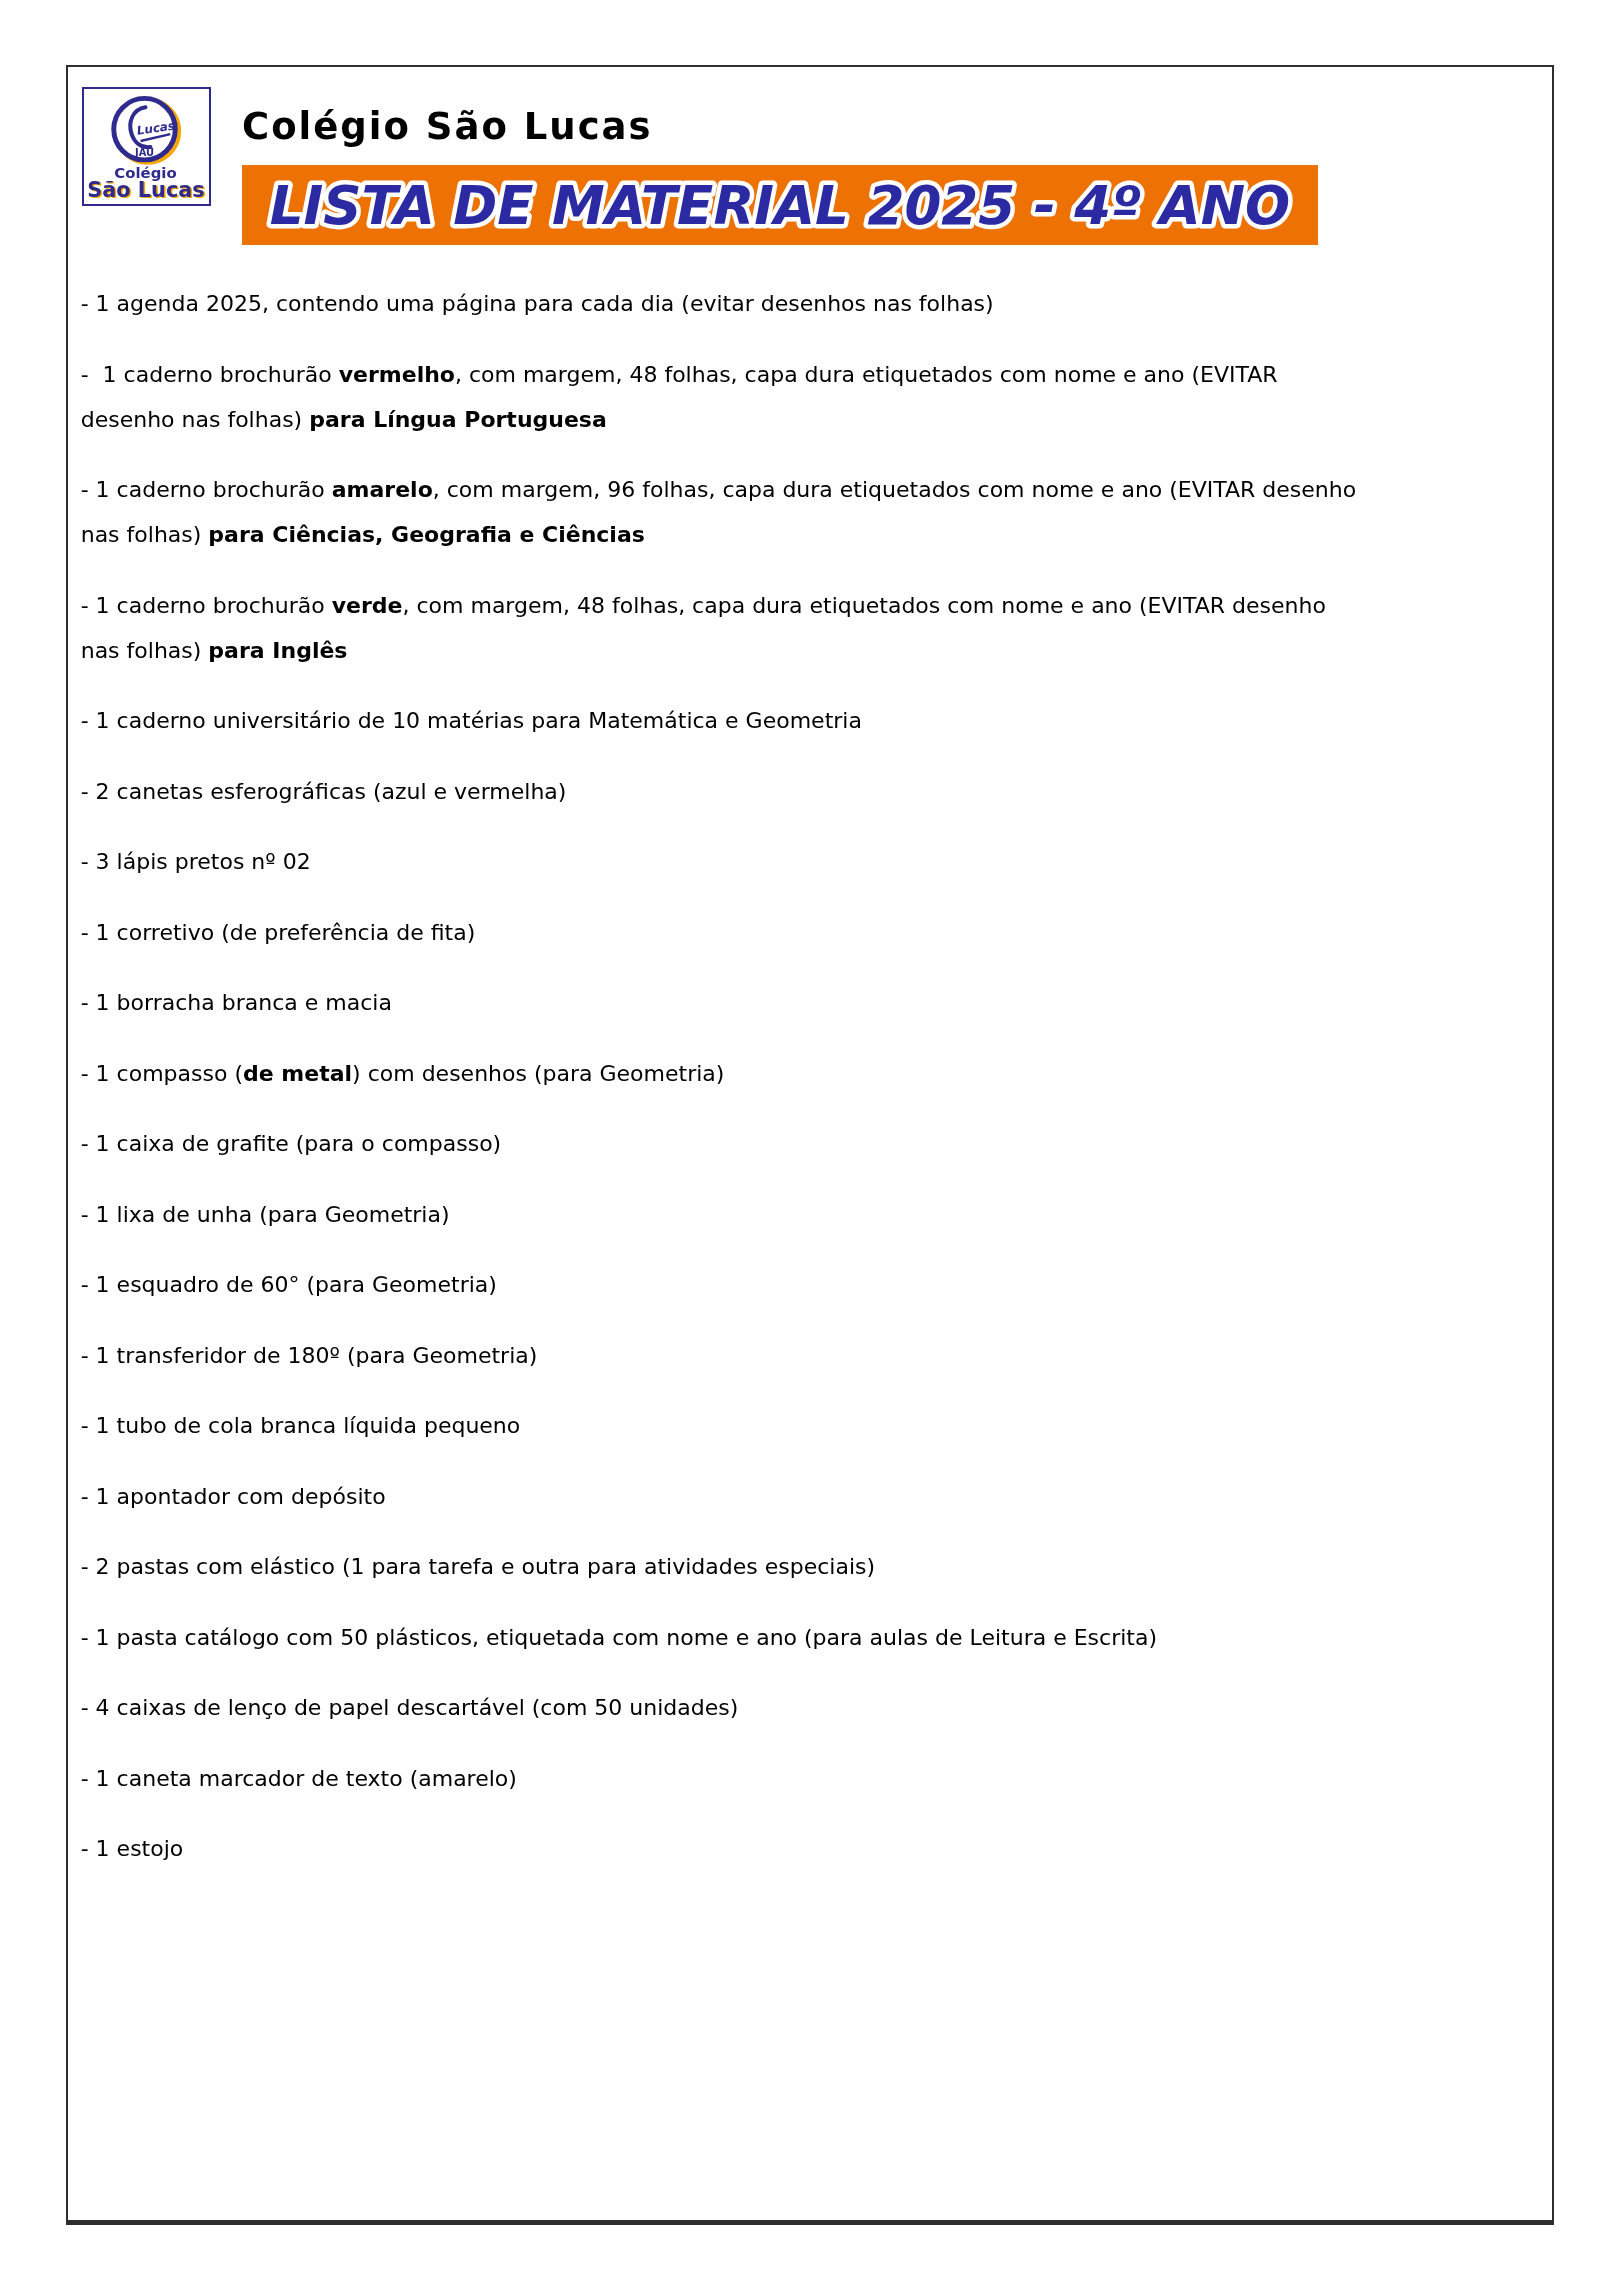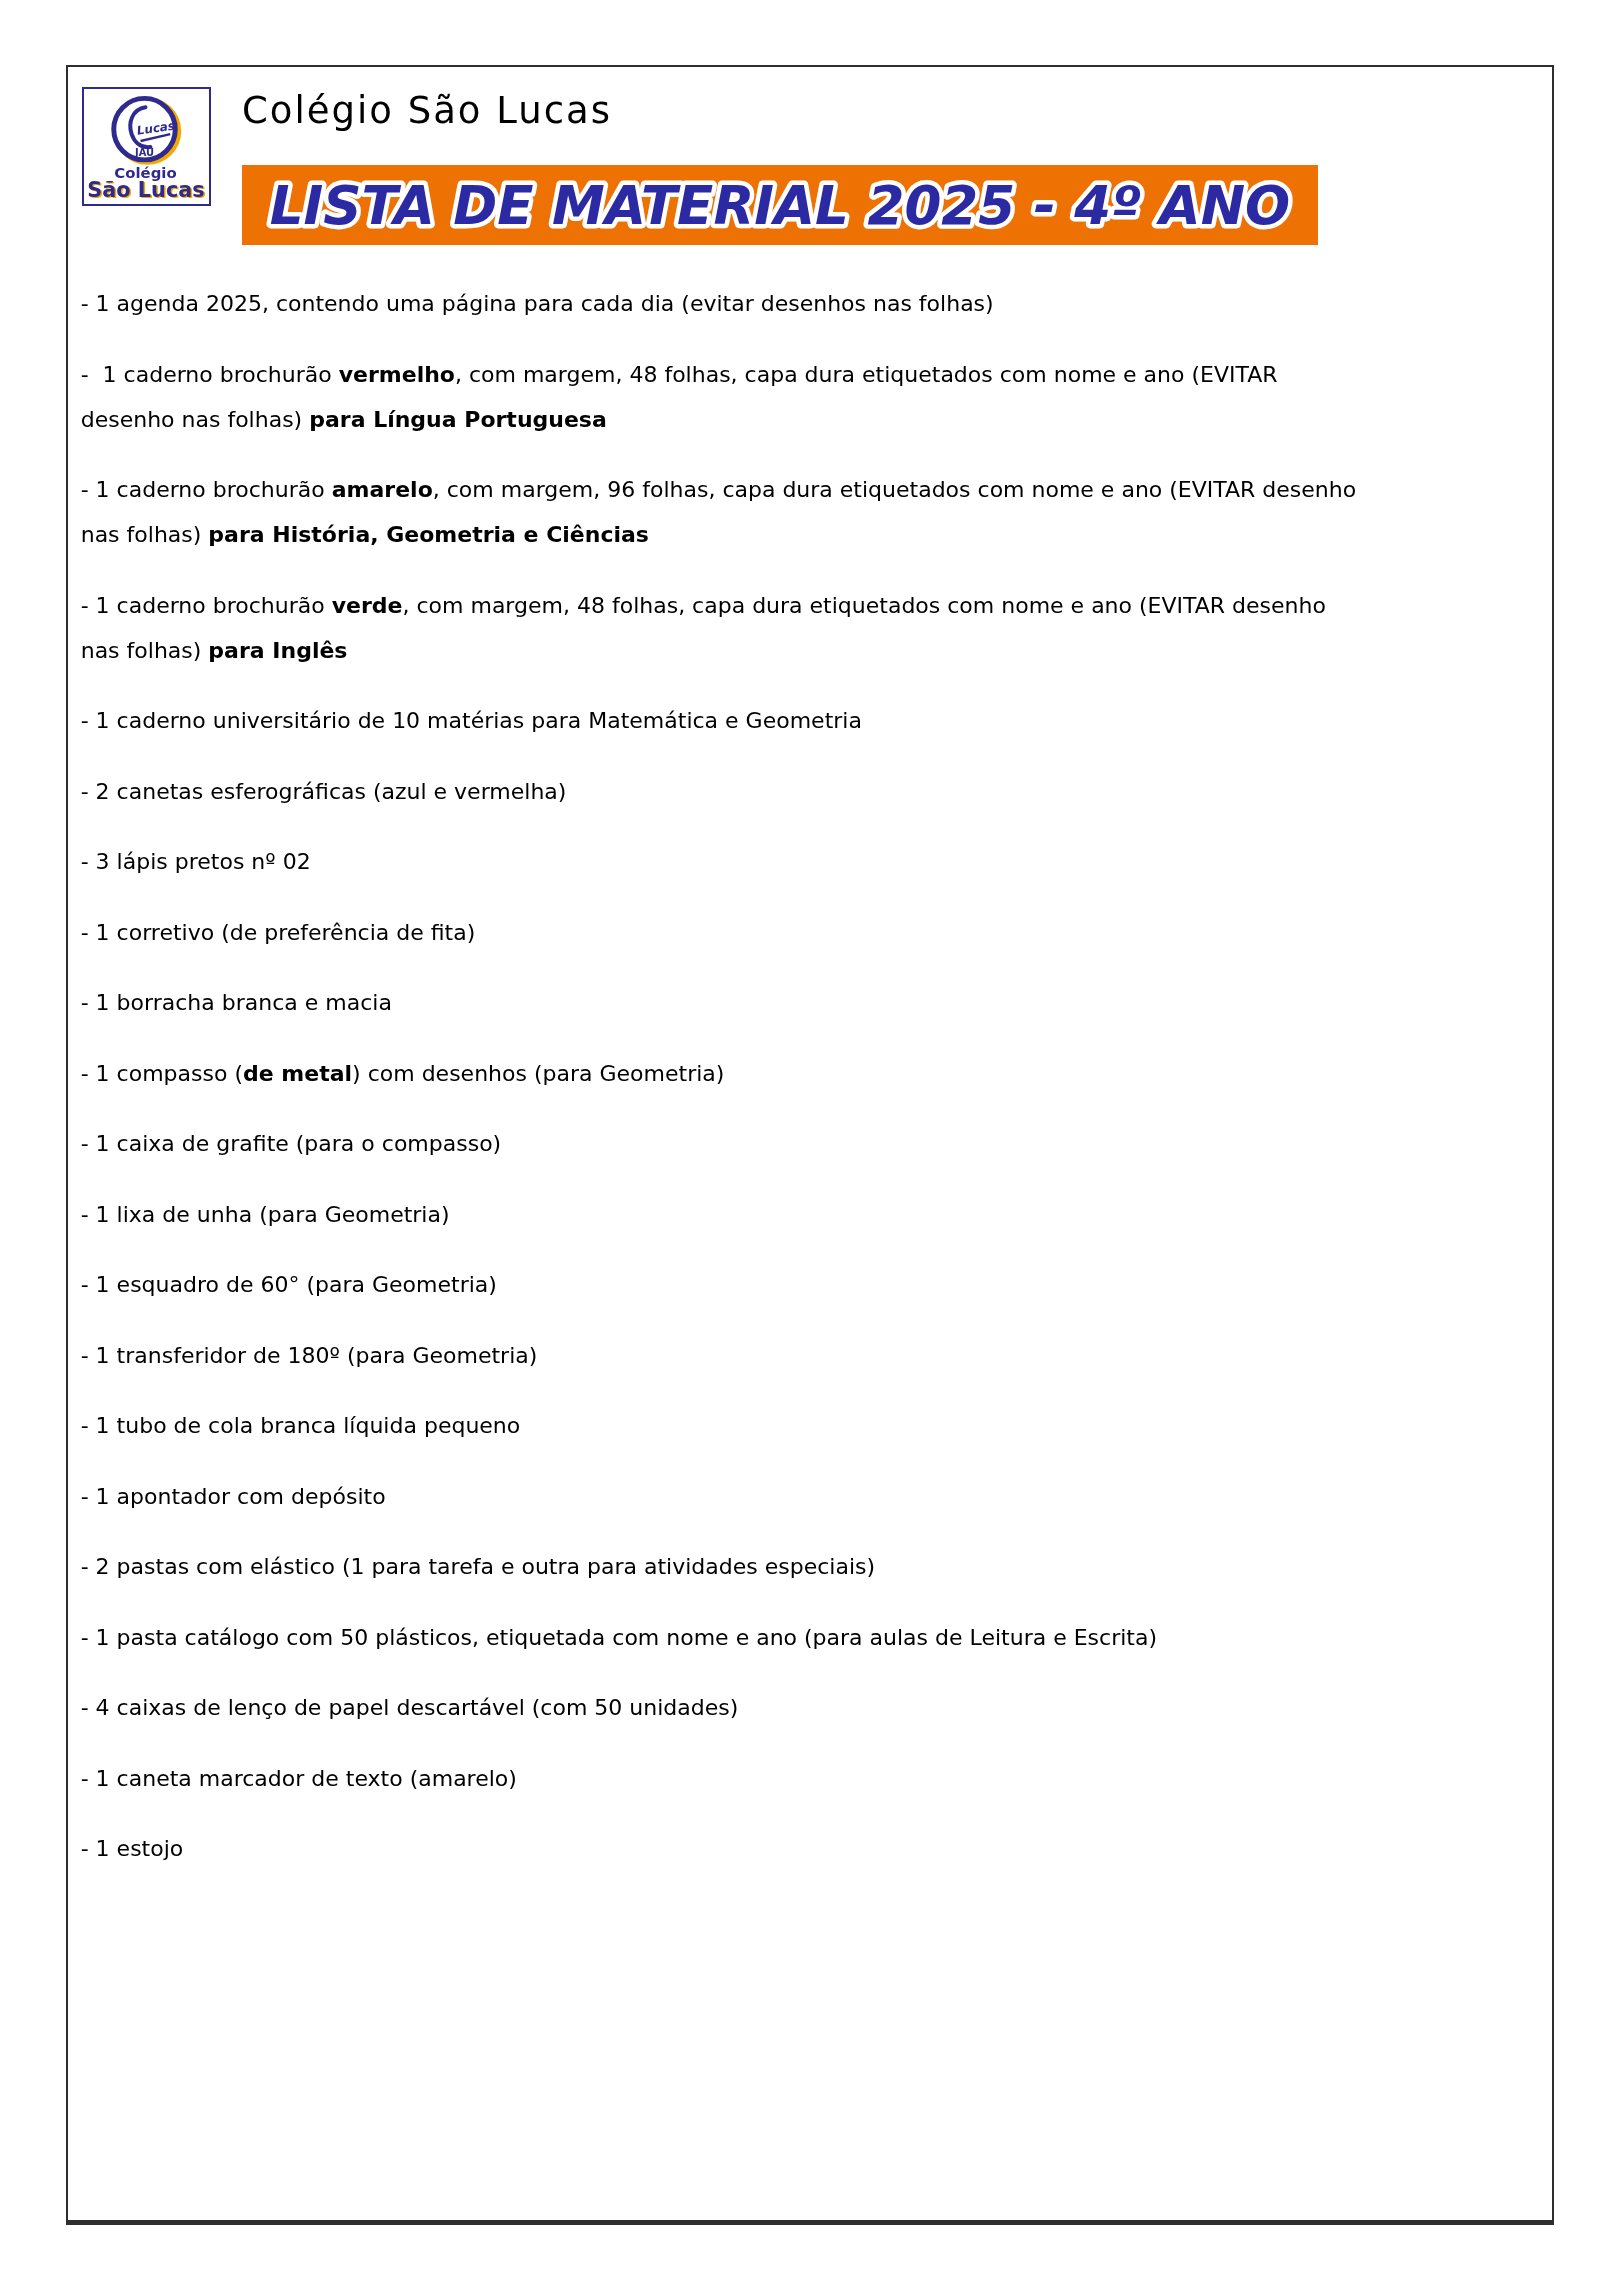--- a/index.html
+++ b/index.html
@@ -19,21 +19,21 @@
     border:2.9px solid var(--border);border-bottom-width:5.9px;background:#fff;
     box-sizing:content-box;
   }
   .header{position:relative;height:178px;}
   .logo-box{
     position:absolute;left:13.7px;top:19.6px;width:129px;height:119px;
     border:2.9px solid var(--logo-navy);box-sizing:border-box;background:#fff;
   }
   .logo-box svg{display:block;width:100%;height:100%;}
   .school-name{
-    position:absolute;left:174px;top:22px;font-size:37px;font-weight:normal;
+    position:absolute;left:174px;top:38px;font-size:37px;font-weight:bold;
     letter-spacing:2px;white-space:nowrap;
   }
   .banner{
     position:absolute;left:174px;top:98px;width:1076px;height:80px;
     background:var(--banner-bg);
     text-align:center;
   }
   .banner svg{display:block;width:100%;height:100%;}
   .list{margin:36px 15.7px 0 12.7px;}
   .item{
@@ -70,21 +70,21 @@
       </svg>
     </div>
 
   </div>
 
   <div class="list">
       <p class="item"><span>- 1 agenda 2025, contendo uma página para cada dia (evitar desenhos nas folhas)</span></p>
       <p class="item"><span>-  1 caderno brochurão </span><span class="b">vermelho</span><span>, com margem, 48 folhas, capa dura etiquetados com nome e ano (EVITAR
 desenho nas folhas) </span><span class="b">para Língua Portuguesa</span></p>
       <p class="item"><span>- 1 caderno brochurão </span><span class="b">amarelo</span><span>, com margem, 96 folhas, capa dura etiquetados com nome e ano (EVITAR desenho
-nas folhas) </span><span class="b">para História, Geometria e Ciências</span></p>
+nas folhas) </span><span class="b">para Ciências, Geografia e Ciências</span></p>
       <p class="item"><span>- 1 caderno brochurão </span><span class="b">verde</span><span>, com margem, 48 folhas, capa dura etiquetados com nome e ano (EVITAR desenho
 nas folhas) </span><span class="b">para Inglês</span></p>
       <p class="item"><span>- 1 caderno universitário de 10 matérias para Matemática e Geometria</span></p>
       <p class="item"><span>- 2 canetas esferográficas (azul e vermelha)</span></p>
       <p class="item"><span>- 3 lápis pretos nº 02</span></p>
       <p class="item"><span>- 1 corretivo (de preferência de fita)</span></p>
       <p class="item"><span>- 1 borracha branca e macia</span></p>
       <p class="item"><span>- 1 compasso (</span><span class="b">de metal</span><span>) com desenhos (para Geometria)</span></p>
       <p class="item"><span>- 1 caixa de grafite (para o compasso)</span></p>
       <p class="item"><span>- 1 lixa de unha (para Geometria)</span></p>

